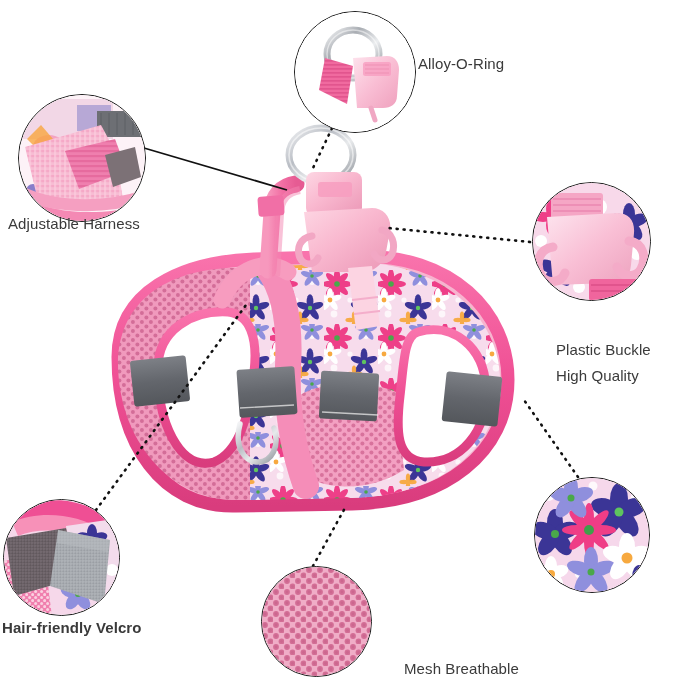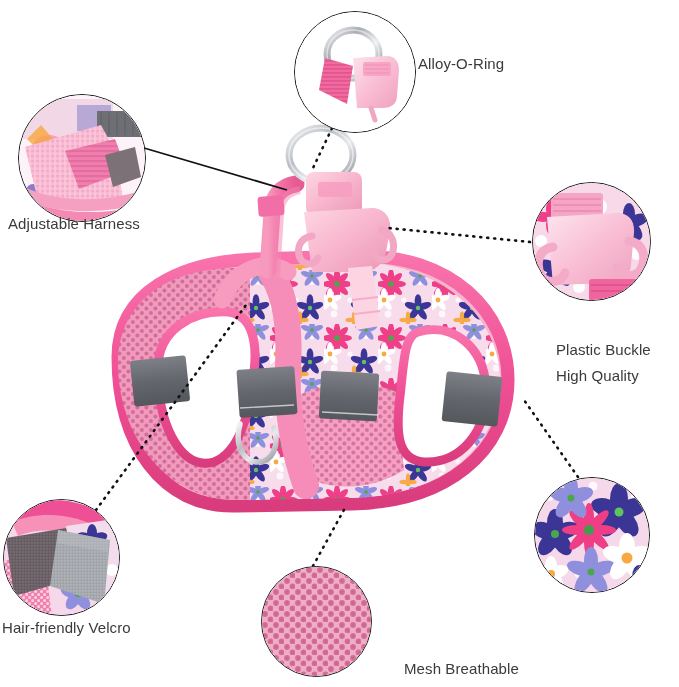--- a/index.html
+++ b/index.html
@@ -547,15 +547,15 @@
   <div class="label" style="left:8px;top:214px;">Adjustable Harness</div>
 
   <div class="label" style="left:418px;top:54px;">Alloy-O-Ring</div>
 
   <div class="label" style="left:556px;top:322px;margin-top:44px;">High Quality</div>
   <div class="label" style="left:556px;top:340px;">Plastic Buckle</div>
 
 
   <div class="label" style="left:360px;top:659px;margin-left:44px;">Mesh Breathable</div>
 
-  <div class="label" style="left:2px;top:618px;">Hair-friendly Velcro</div>
+  <div class="label" style="left:2px;top:618px;font-weight:bold;">Hair-friendly Velcro</div>
 
 </div>
 
 </body></html>

